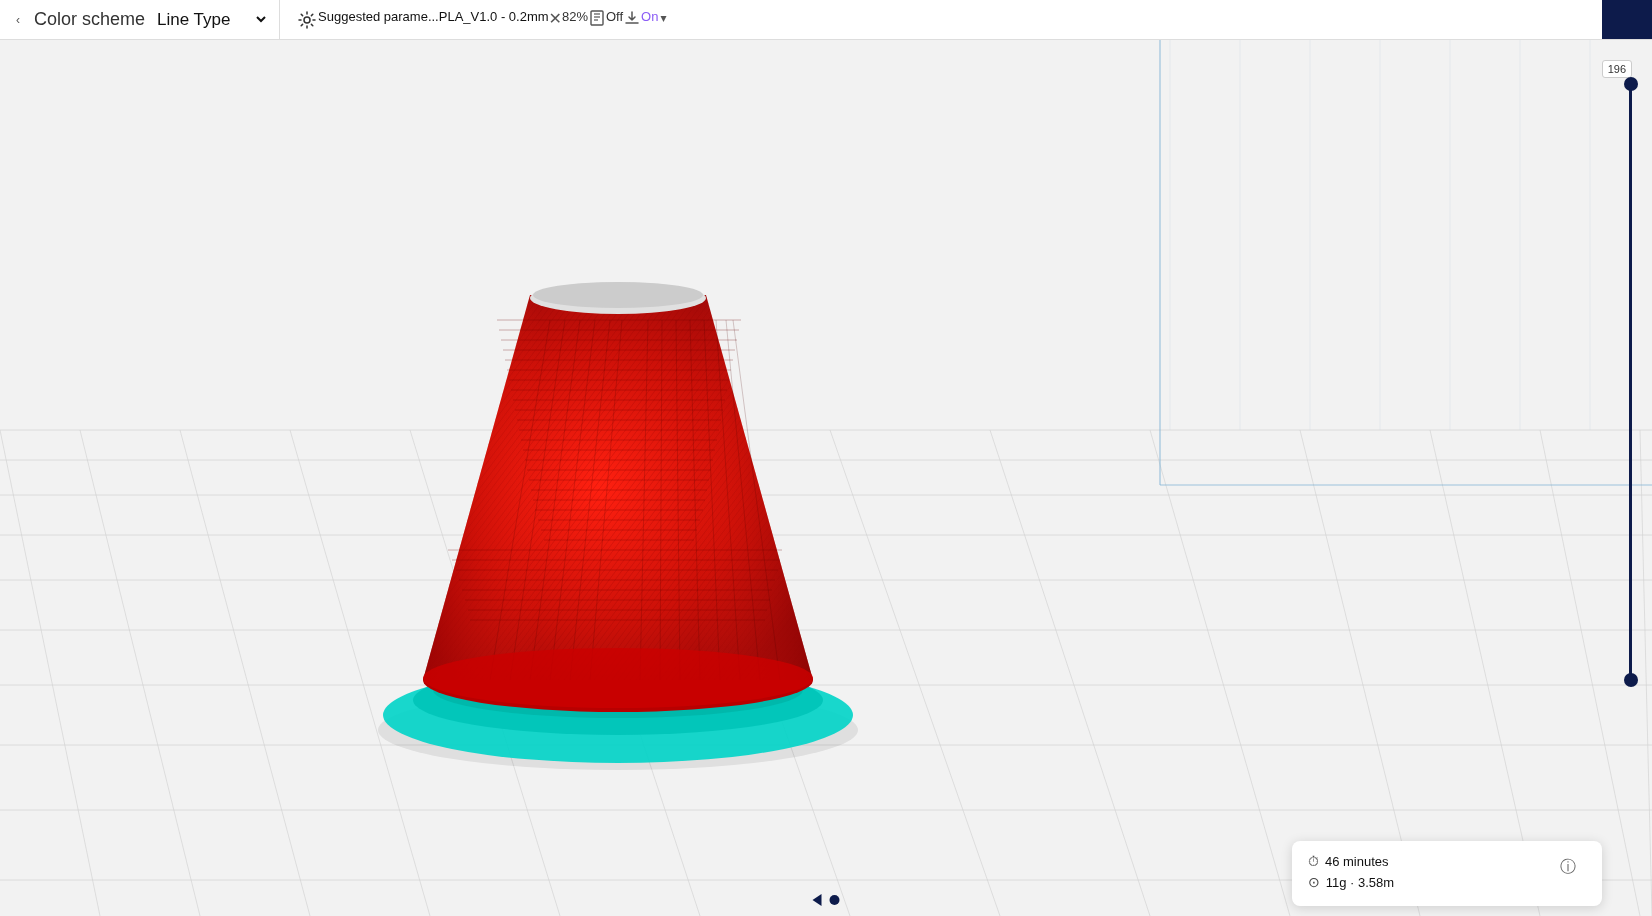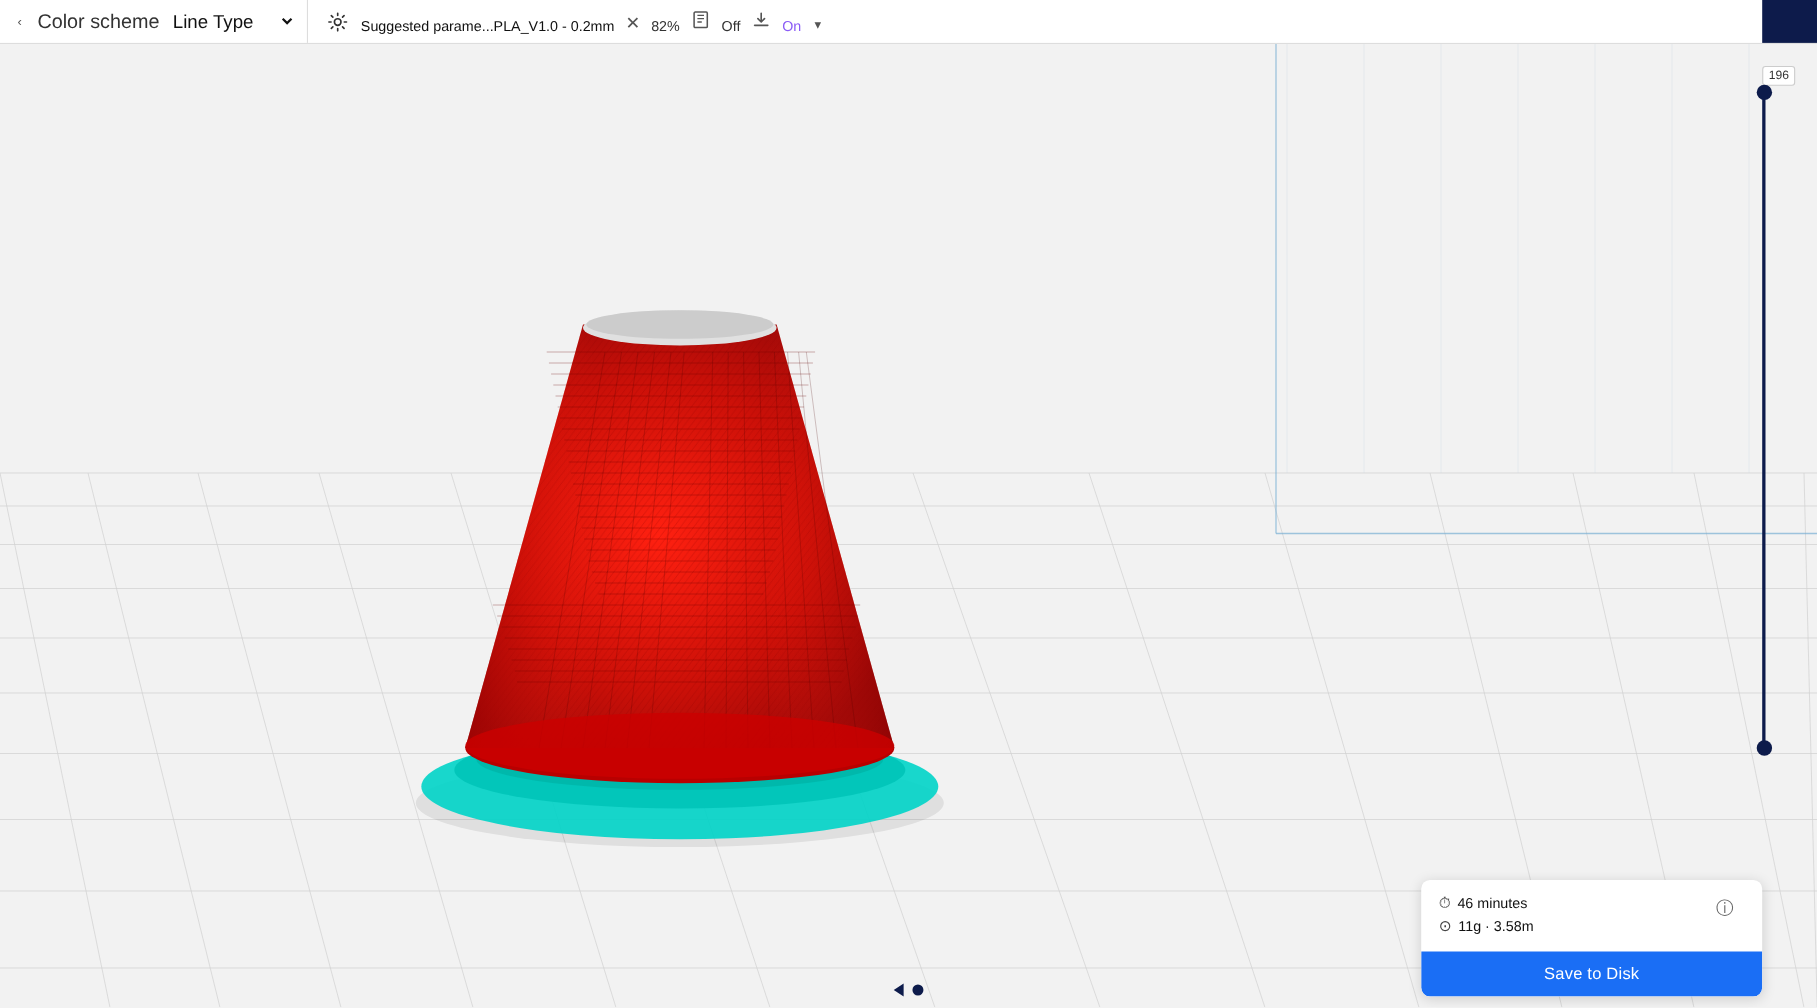--- a/index.html
+++ b/index.html
@@ -54,22 +54,21 @@
       outline: none;
     }
     .toolbar-center {
       flex: 1;
       display: flex;
       align-items: center;
       padding: 0 16px;
     }
     .suggested-params {
       display: flex;
-      align-items: flex-end;
-      gap: 10px;
+      align-items: flex-start;
       font-size: 13px;
       color: #222;
     }
     .params-icon {
       width: 22px;
       height: 22px;
       display: flex;
       align-items: center;
       justify-content: center;
     }
@@ -116,21 +115,21 @@
 
     
     .layer-slider-container {
       position: absolute;
       top: 20px;
       right: 20px;
       width: 30px;
       height: 620px;
       display: flex;
       flex-direction: column;
-      align-items: flex-start;
+      align-items: flex-end;
     }
     .layer-value-badge {
       background: white;
       border: 1px solid #ccc;
       border-radius: 3px;
       font-size: 11px;
       color: #333;
       padding: 2px 5px;
       margin-bottom: 6px;
       white-space: nowrap;
@@ -464,21 +463,20 @@
         </div>
         <div class="stat-row">
           <span class="stat-icon">⊙</span>
           <span>11g · 3.58m</span>
         </div>
       </div>
       <div class="info-button-container">
         <button class="info-icon-btn">ⓘ</button>
       </div>
     </div>
-    <button class="save-to-disk-btn">Save to Disk</button>
   </div>
 
   <div class="bottom-nav">
     <div class="nav-arrow" style="transform: none;"></div>
     <div class="nav-dot"></div>
   </div>
 
 </div>
 
 </body></html>

